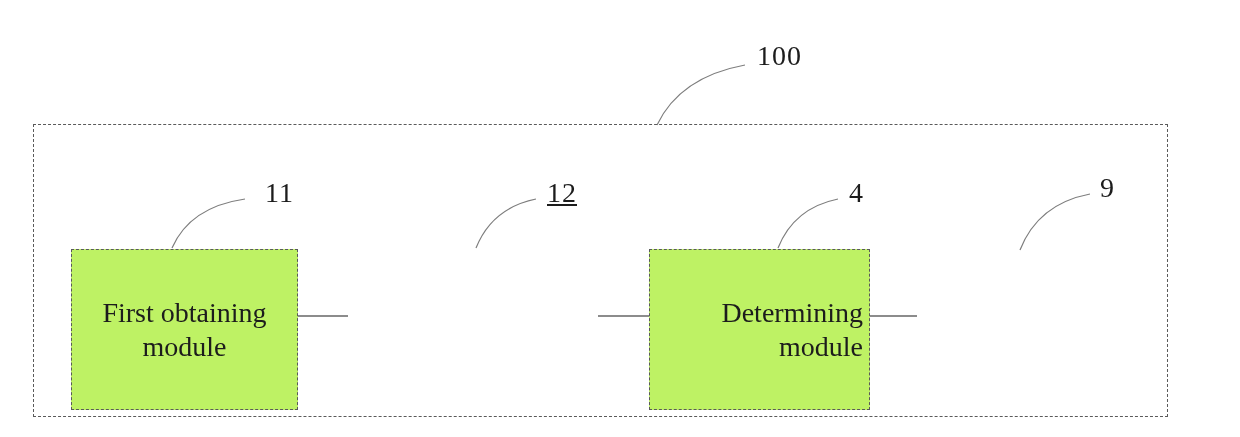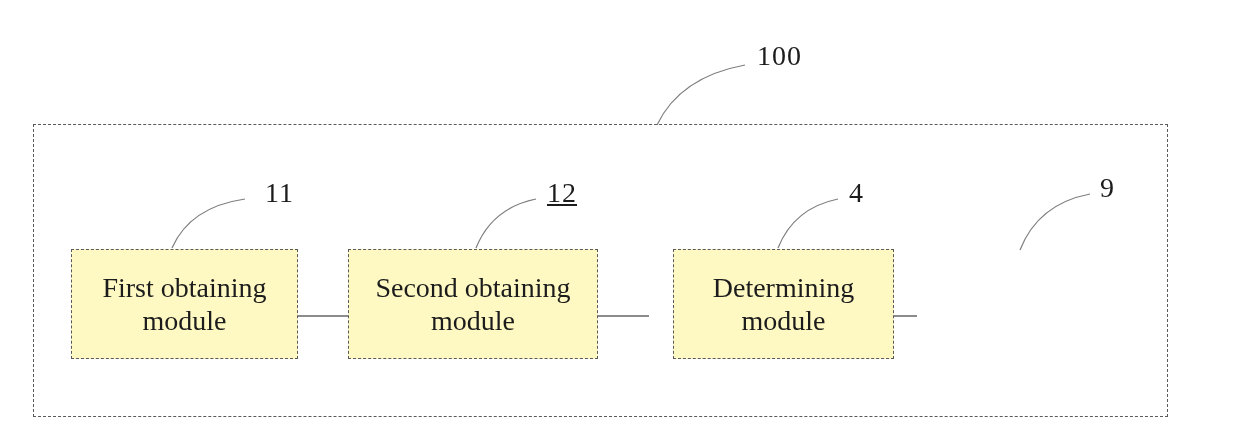--- a/index.html
+++ b/index.html
@@ -27,44 +27,44 @@
     position: absolute;
     left: 33px; top: 92px;
     width: 1135px; height: 293px;
     border: 1px dashed #5a5a5a;
     box-sizing: border-box;
     background: transparent;
   }
   .module {
     position: absolute;
     top: 217px;
-    height: 110px;
+    height: 161px;
     border: 1px dashed #5a5a5a;
     box-sizing: border-box;
-    background: #fef9c3;
+    background: #bef264;
     display: flex;
     align-items: center;
     justify-content: center;
     text-align: center;
   }
   .module .label {
     font-size: 28px;
     line-height: 1.18;
     padding: 0 6px;
   }
   .ref {
     position: absolute;
     font-size: 28px;
     line-height: 1;
     letter-spacing: 1px;
     white-space: nowrap;
   }
   #module-1 { left: 71px;  width: 227px; }
   #module-2 { left: 348px; width: 250px; }
-  #module-3 { left: 673px; width: 221px; }
+  #module-3 { left: 649px; width: 221px; text-align: right; }
   #module-4 { left: 917px; width: 215px; }
   #ref-11  { left: 265px;  top: 147px; }
   #ref-12  { left: 547px;  top: 147px; text-decoration: underline; }
   #ref-13  { left: 849px;  top: 147px; }
   #ref-14  { left: 1100px; top: 142px; }
   #ref-100 { left: 757px;  top: 10px; }
   .leader { stroke: #7d7d7d; stroke-width: 1.2; fill: none; }
   .connector { stroke: #8c8c8c; stroke-width: 2; fill: none; }
 </style>
 </head>
@@ -85,23 +85,20 @@
     <line class="connector" x1="870" y1="284" x2="917" y2="284"></line>
   </svg>
 
   <div class="outer-box"></div>
 
   <span class="ref" id="ref-100">100</span>
 
   <div class="module" id="module-1">
     <span class="label">First obtaining module</span>
   </div>
-  <div class="module" id="module-2">
-    <span class="label">Second obtaining module</span>
-  </div>
   <div class="module" id="module-3">
     <span class="label">Determining module</span>
   </div>
 
   <span class="ref" id="ref-11">11</span>
   <span class="ref" id="ref-12">12</span>
   <span class="ref" id="ref-13">4</span>
   <span class="ref" id="ref-14">9</span>
 
 </div>

